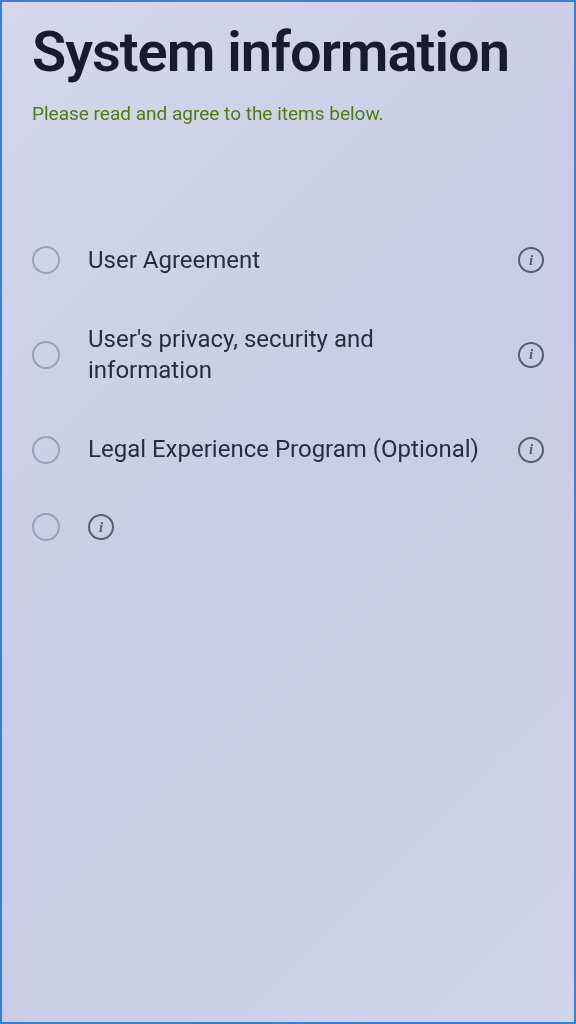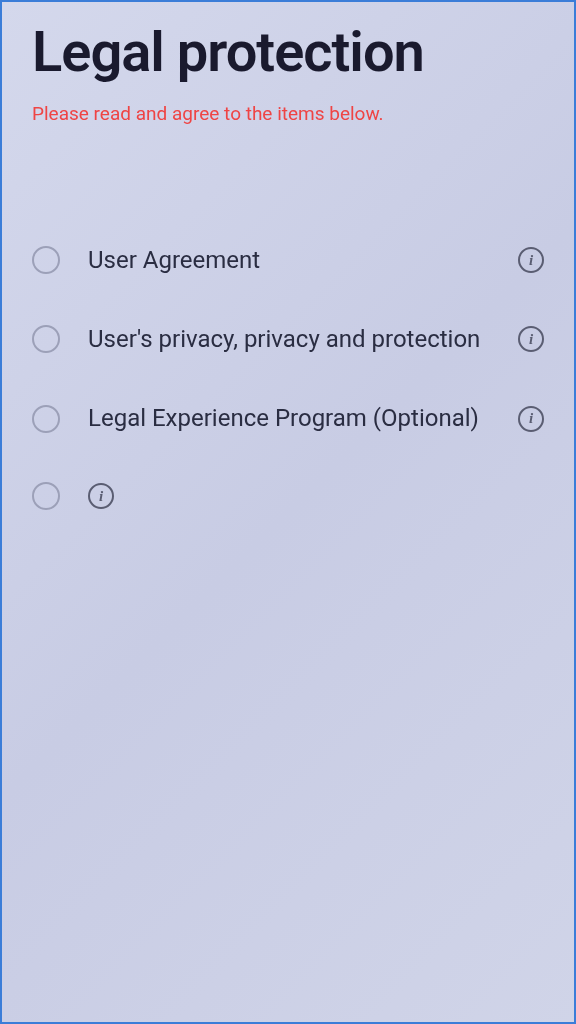--- a/index.html
+++ b/index.html
@@ -22,21 +22,21 @@
     .title {
       font-size: 56px;
       font-weight: 600;
       color: #1a1a2e;
       line-height: 1.1;
       margin-bottom: 18px;
       letter-spacing: -1px;
     }
     .subtitle {
       font-size: 19px;
-      color: #ef4444;
+      color: #4d7c0f;
       margin-bottom: 120px;
     }
     .items {
       display: flex;
       flex-direction: column;
       gap: 48px;
     }
     .item {
       display: flex;
       align-items: center;
@@ -70,34 +70,34 @@
       color: #5a5d72;
       font-family: Georgia, serif;
       font-style: italic;
       font-weight: bold;
     }
   </style>
 </head>
 <body>
 
 <div class="container">
-  <h1 class="title">Legal protection</h1>
+  <h1 class="title">System information</h1>
   <p class="subtitle">Please read and agree to the items below.</p>
 
   <div class="items">
 
     <div class="item">
       <div class="radio"></div>
       <div class="item-label">User Agreement</div>
       <div class="info-icon">i</div>
     </div>
 
     <div class="item">
       <div class="radio"></div>
-      <div class="item-label">User's privacy, privacy and protection</div>
+      <div class="item-label">User's privacy, security and information</div>
       <div class="info-icon">i</div>
     </div>
 
     <div class="item">
       <div class="radio"></div>
       <div class="item-label">Legal Experience Program (Optional)</div>
       <div class="info-icon">i</div>
     </div>
 
     <div class="item">

